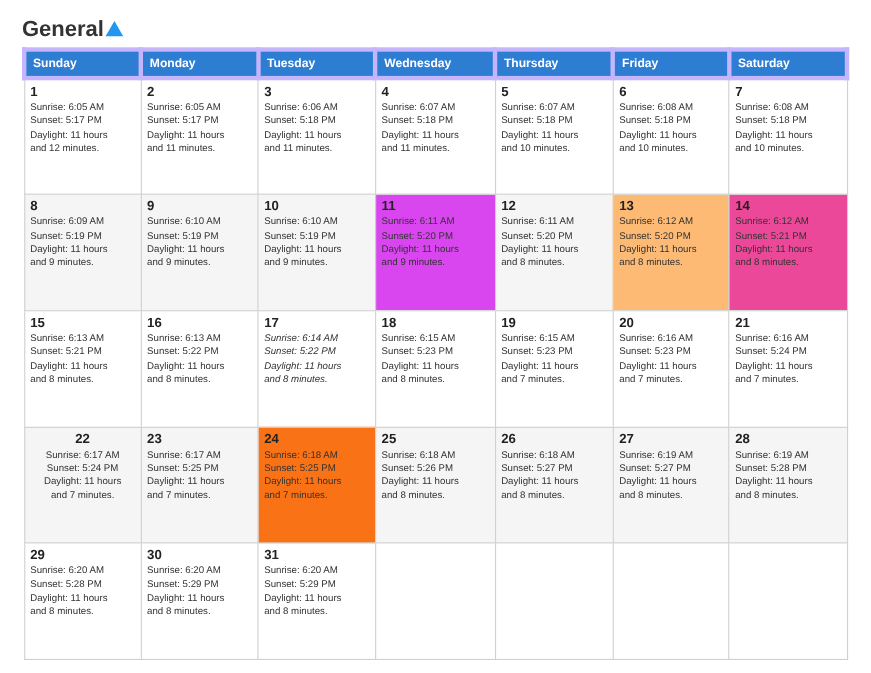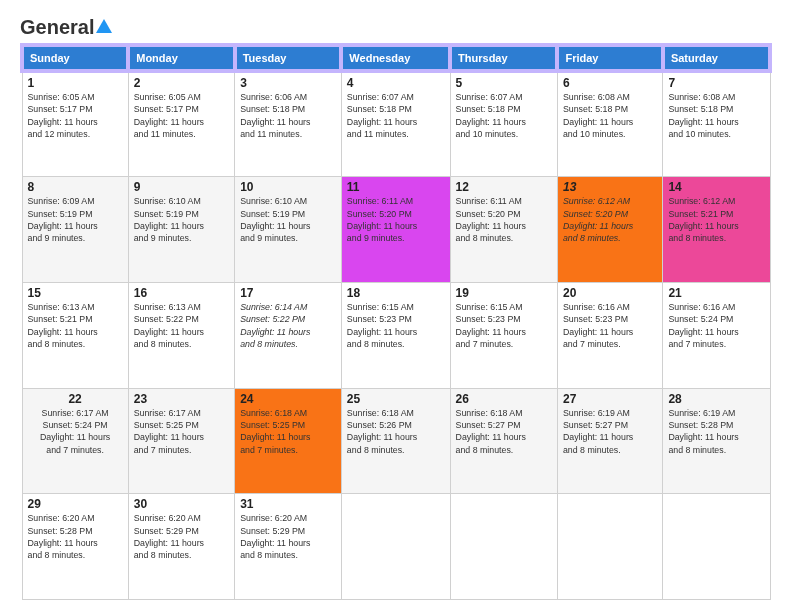--- a/index.html
+++ b/index.html
@@ -202,21 +202,21 @@
 Daylight: 11 hours
 and 9 minutes.</div>
           </td>
           <td style="background-color: rgb(245, 245, 245);">
             <span class="day-num">12</span>
             <div class="day-detail" style="white-space: pre-line;">Sunrise: 6:11 AM
 Sunset: 5:20 PM
 Daylight: 11 hours
 and 8 minutes.</div>
           </td>
-          <td style="background-color: #f97316; font-style: italic;">
+          <td style="background-color: #fdba74;">
             <span class="day-num">13</span>
             <div class="day-detail" style="white-space: pre-line;">Sunrise: 6:12 AM
 Sunset: 5:20 PM
 Daylight: 11 hours
 and 8 minutes.</div>
           </td>
           <td style="background-color: #ec4899;">
             <span class="day-num">14</span>
             <div class="day-detail" style="white-space: pre-line;">Sunrise: 6:12 AM
 Sunset: 5:21 PM

